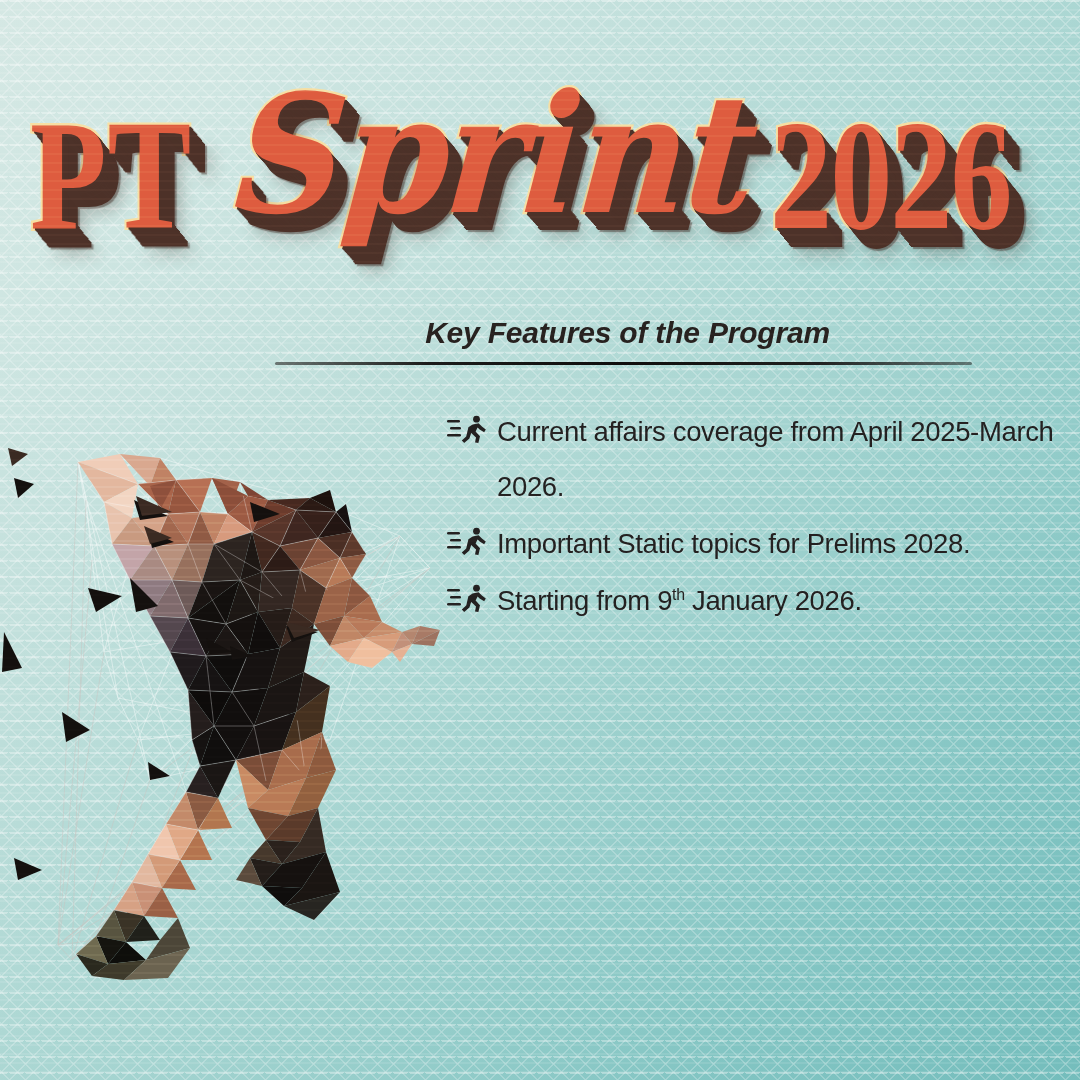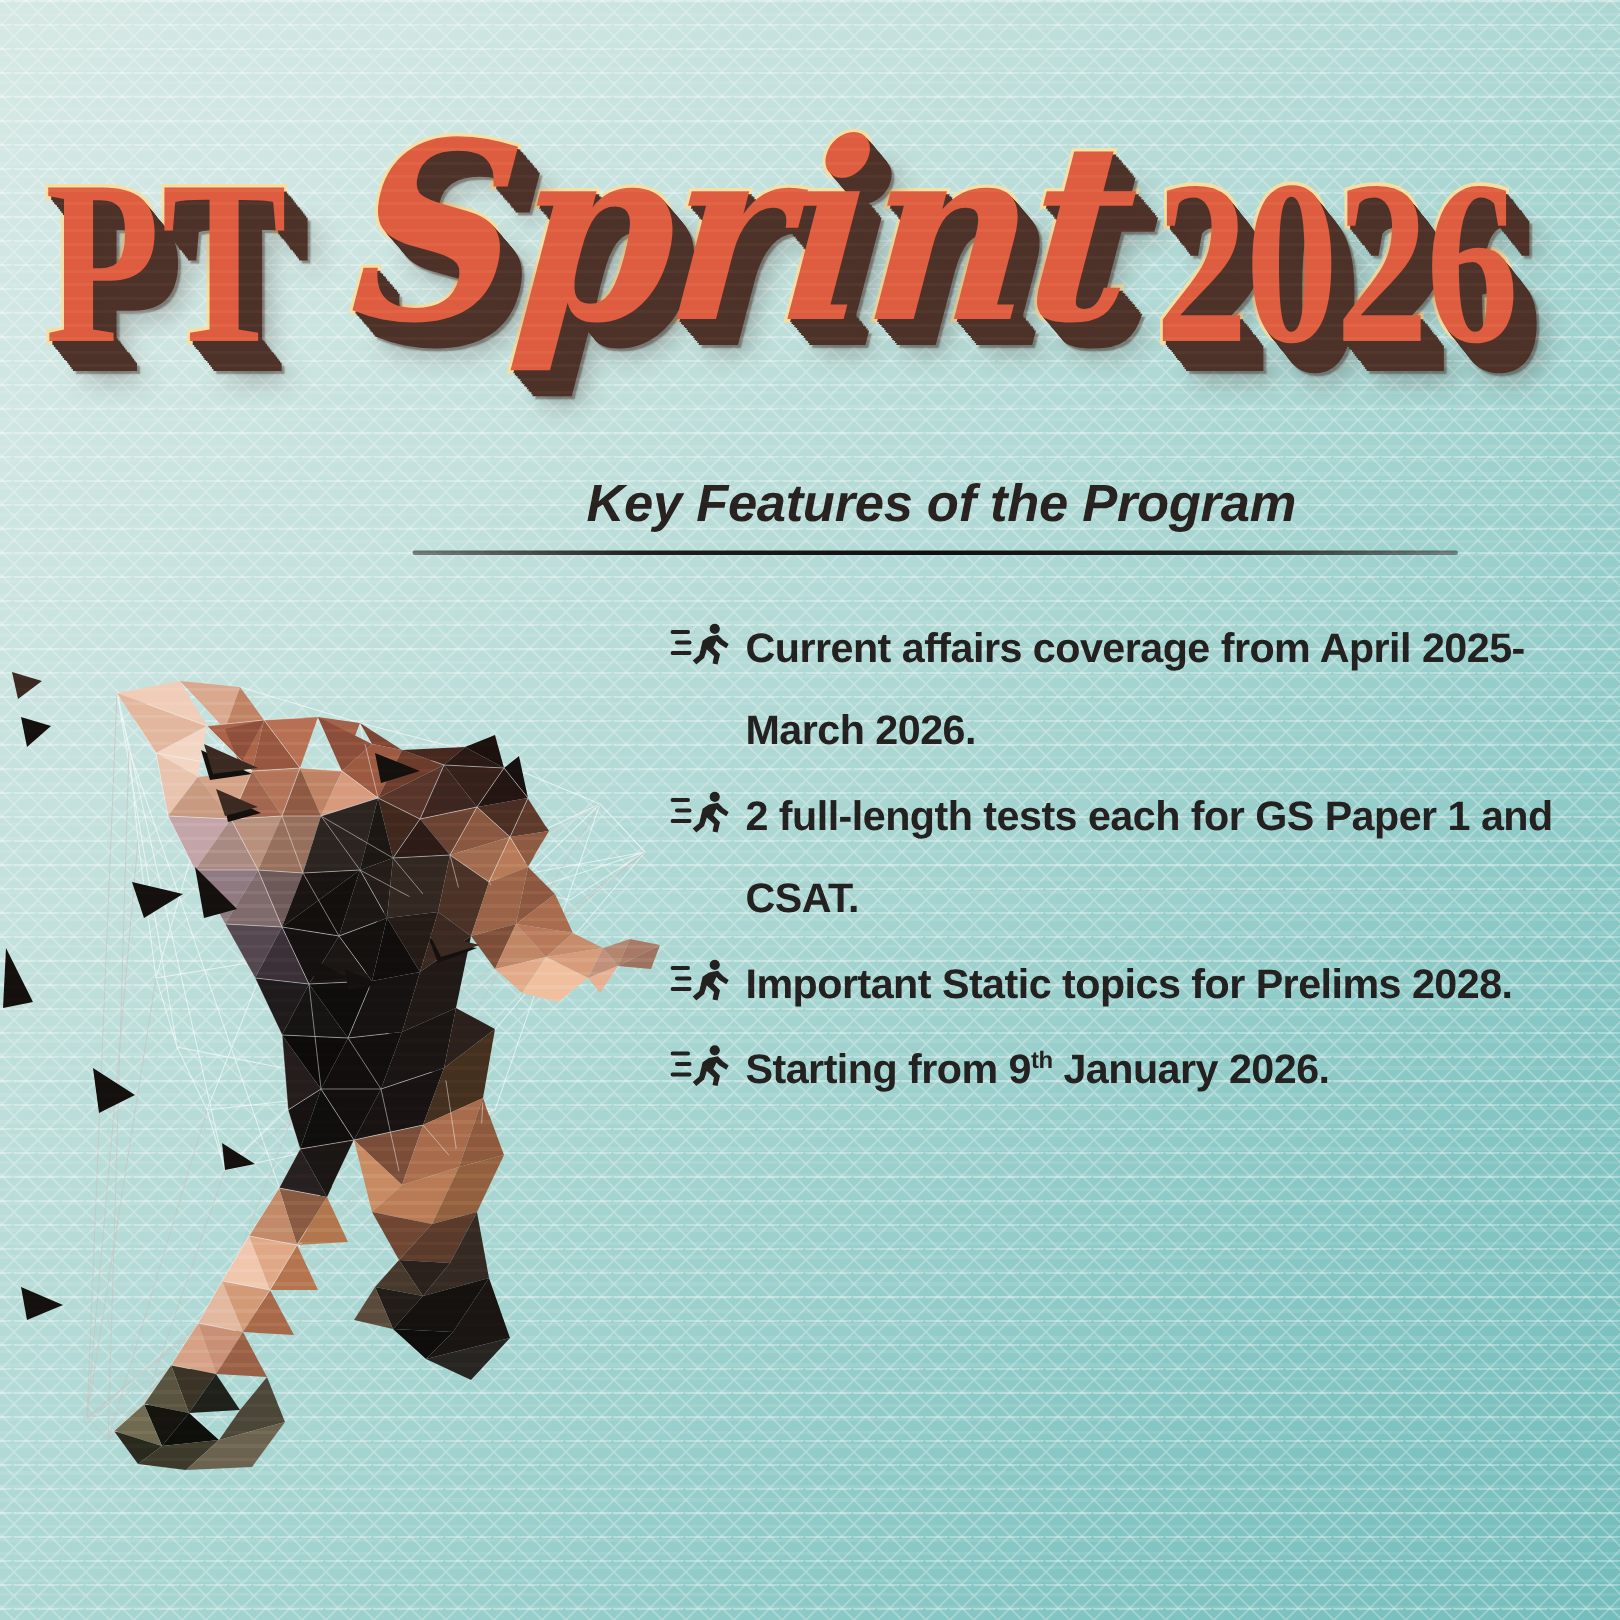--- a/index.html
+++ b/index.html
@@ -137,21 +137,21 @@
     left: 275px;
     top: 316px;
     width: 705px;
     z-index: 6;
     text-align: center;
   }
   .heading {
     font-family: "Liberation Sans", sans-serif;
     font-style: italic;
     font-weight: 700;
-    font-size: 35px;
+    font-size: 30px;
     color: #27211f;
     letter-spacing: -0.2px;
     line-height: 1.12;
     white-space: nowrap;
   }
   .heading-rule {
     margin-top: 12px;
     height: 3px;
     width: 697px;
     background: linear-gradient(to right,
@@ -181,21 +181,21 @@
     width: 40px;
     height: 34px;
     margin-top: 10px;
     margin-right: 10px;
   }
   .bullet-icon svg { display: block; }
 
   .feature-text {
     flex: 1 1 auto;
     font-family: "Liberation Sans", sans-serif;
-    font-weight: 700;
+    font-weight: 400;
     font-size: 27.5px;
     line-height: 55px;
     color: #232020;
     letter-spacing: -0.35px;
   }
   .feature-text sup {
     font-size: 0.58em;
     vertical-align: super;
     line-height: 0;
   }
@@ -485,36 +485,20 @@
             <circle cx="29.5" cy="5.2" r="3.4"></circle>
             <path d="M25.6 10.4 L31.6 9.2 L35.2 12.8 L38.8 15.4 L37.2 18.2 L32.6 15.4
                      L30.6 13.4 L28.6 17.6 L33 22.2 L31.4 29 L28 28.4 L29 23.4 L24.2 19
                      L22.4 24.6 L17.2 29 L14.8 26.4 L19.2 22.6 L21.4 13.2 Z"></path>
           </g>
         </svg>
       </span>
       <span class="feature-text">Current affairs coverage from April 2025-March 2026.</span>
     </div>
 
-    <div class="feature-row">
-      <span class="bullet-icon">
-        <svg width="40" height="30" viewBox="0 0 40 30" xmlns="http://www.w3.org/2000/svg">
-          <g fill="#232020">
-            <rect x="0" y="6" width="13" height="2.6" rx="1.3"></rect>
-            <rect x="3" y="13" width="11" height="2.6" rx="1.3"></rect>
-            <rect x="0" y="20" width="14" height="2.6" rx="1.3"></rect>
-            <circle cx="29.5" cy="5.2" r="3.4"></circle>
-            <path d="M25.6 10.4 L31.6 9.2 L35.2 12.8 L38.8 15.4 L37.2 18.2 L32.6 15.4
-                     L30.6 13.4 L28.6 17.6 L33 22.2 L31.4 29 L28 28.4 L29 23.4 L24.2 19
-                     L22.4 24.6 L17.2 29 L14.8 26.4 L19.2 22.6 L21.4 13.2 Z"></path>
-          </g>
-        </svg>
-      </span>
-      <span class="feature-text"> 2 full-length tests each for GS Paper 1 and CSAT.</span>
-    </div>
 
 
     <div class="feature-row">
       <span class="bullet-icon">
         <svg width="40" height="30" viewBox="0 0 40 30" xmlns="http://www.w3.org/2000/svg">
           <g fill="#232020">
             <rect x="0" y="6" width="13" height="2.6" rx="1.3"></rect>
             <rect x="3" y="13" width="11" height="2.6" rx="1.3"></rect>
             <rect x="0" y="20" width="14" height="2.6" rx="1.3"></rect>
             <circle cx="29.5" cy="5.2" r="3.4"></circle>

